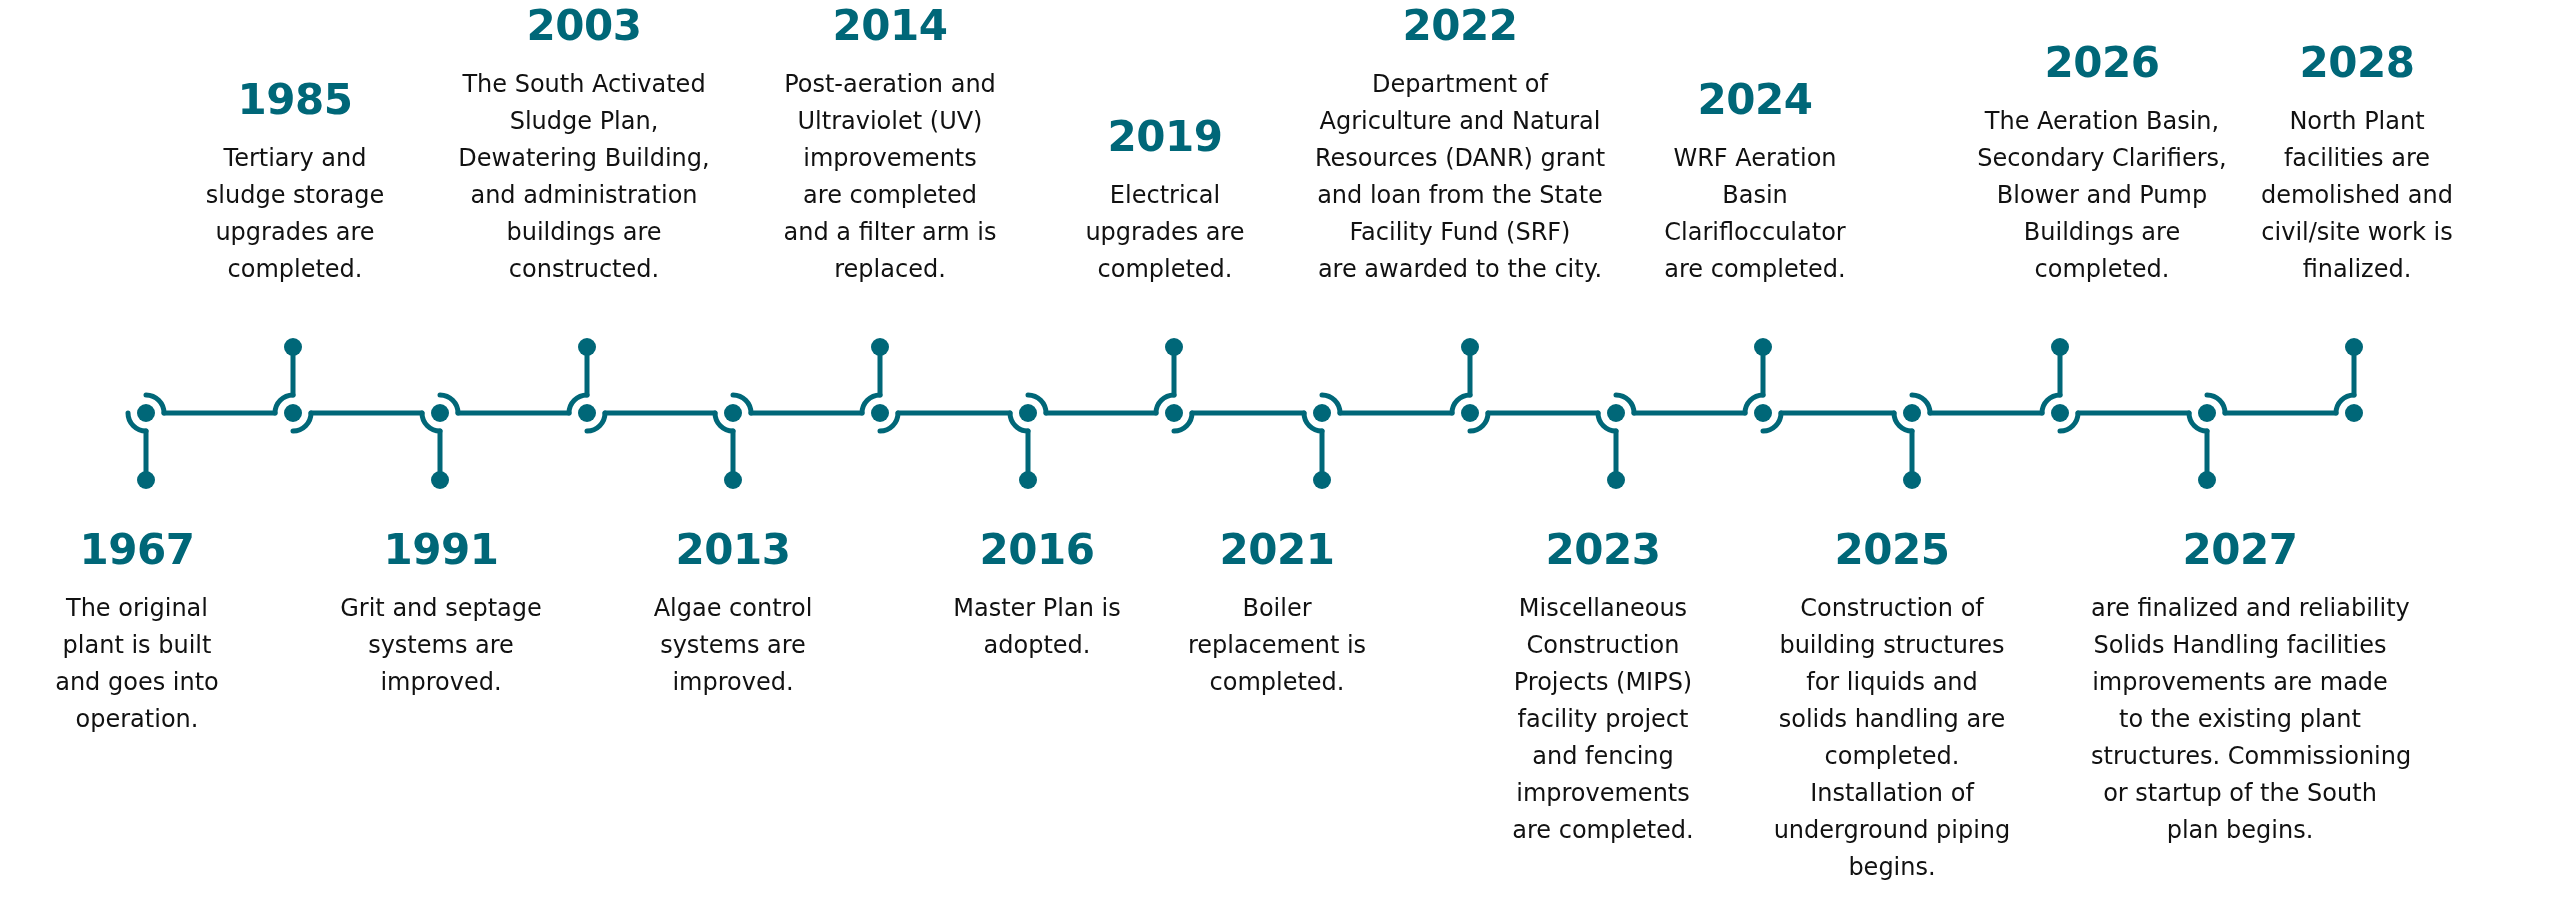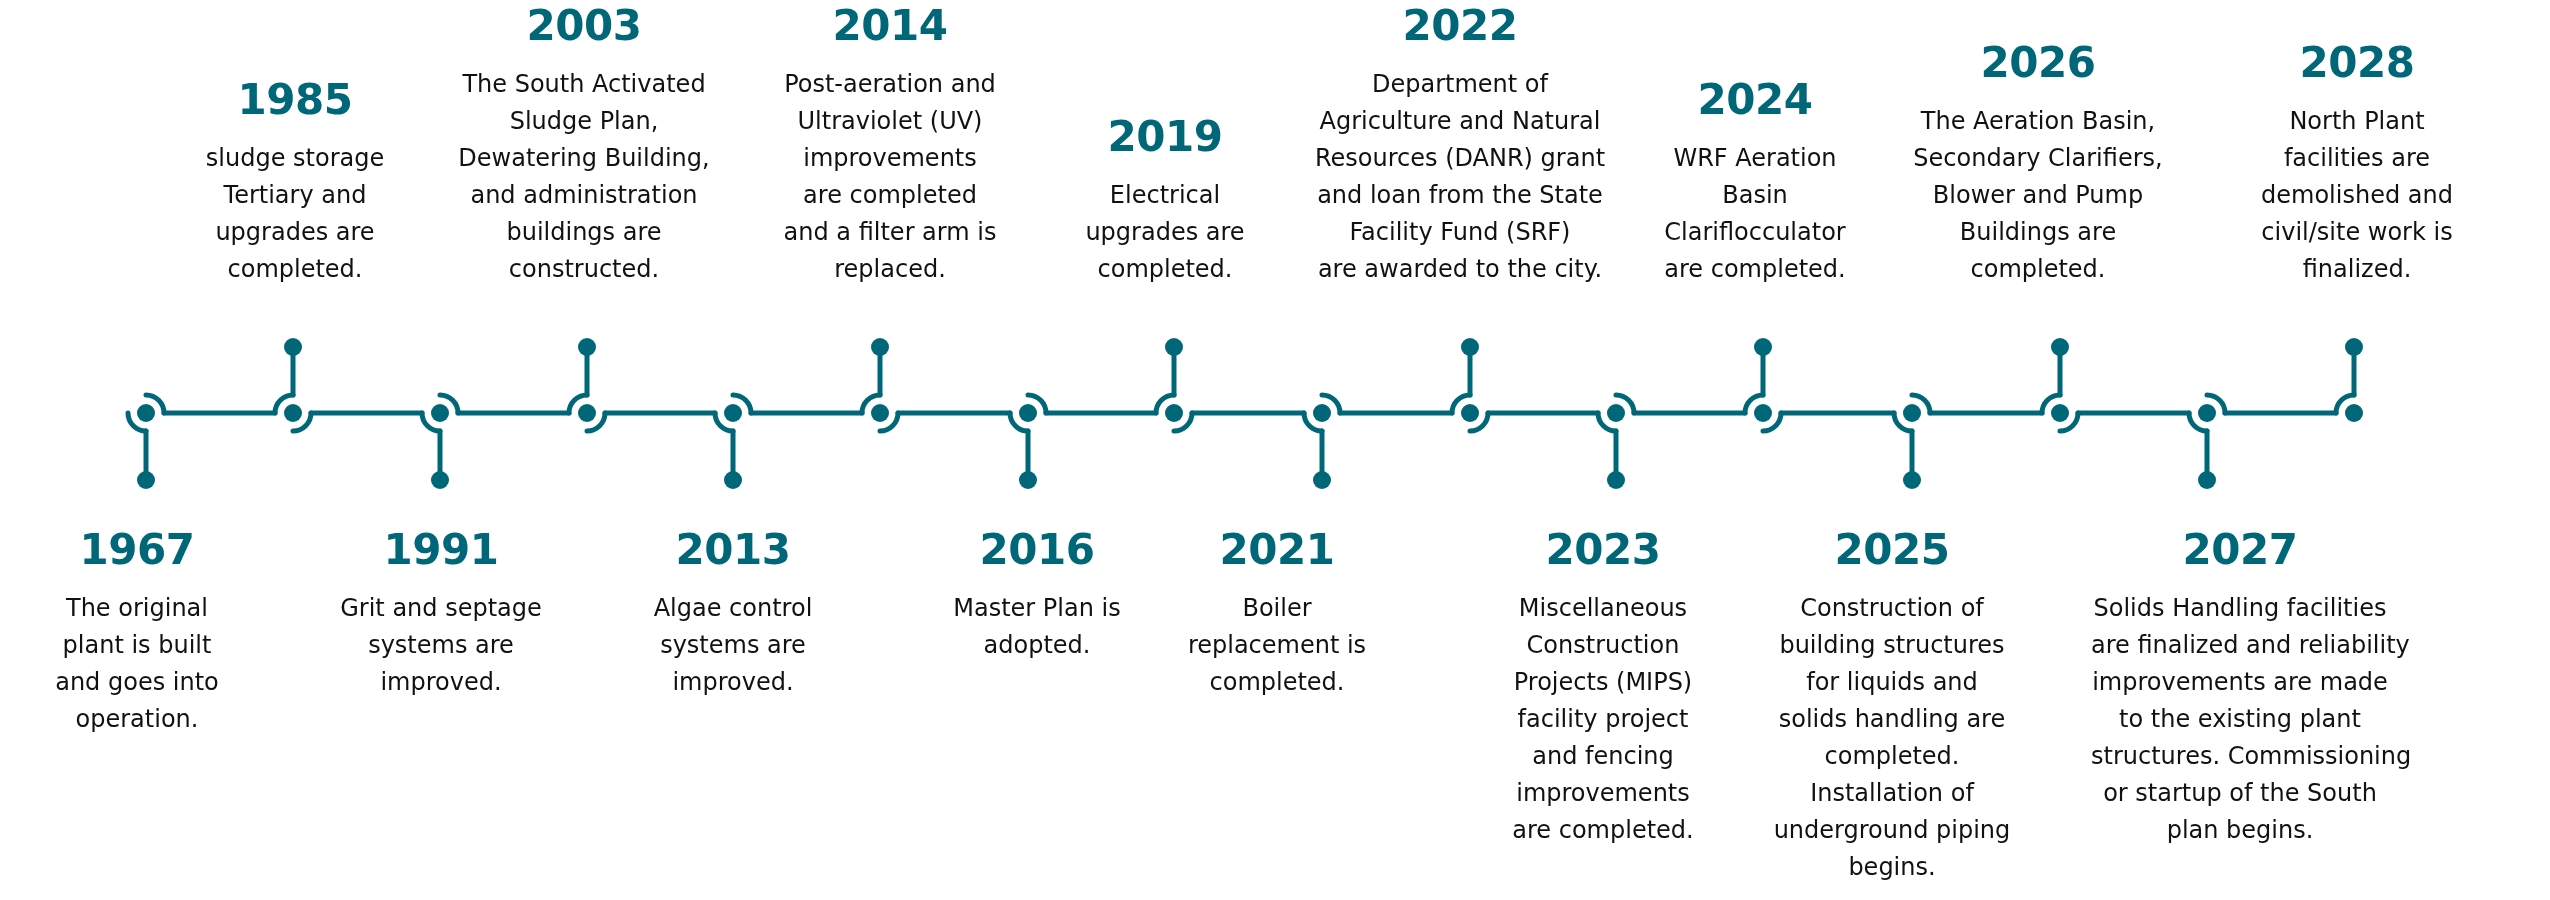--- a/index.html
+++ b/index.html
@@ -120,22 +120,22 @@
     <div class="desc">
         <span>The original</span>
         <span>plant is built</span>
         <span>and goes into</span>
         <span>operation.</span>
       </div>
   </div>
     <div class="event top" style="left: 130px;">
     <div class="year">1985</div>
     <div class="desc">
+        <span>Tertiary and</span>
         <span>sludge storage</span>
-        <span>Tertiary and</span>
         <span>upgrades are</span>
         <span>completed.</span>
       </div>
   </div>
     <div class="event bottom" style="left: 276px;">
     <div class="year">1991</div>
     <div class="desc">
         <span>Grit and septage</span>
         <span>systems are</span>
         <span>improved.</span>
@@ -232,35 +232,35 @@
         <span>Construction of</span>
         <span>building structures</span>
         <span>for liquids and</span>
         <span>solids handling are</span>
         <span>completed.</span>
         <span>Installation of</span>
         <span>underground piping</span>
         <span>begins.</span>
       </div>
   </div>
-    <div class="event top" style="left: 1873px;">
+    <div class="event top" style="left: 1937px;">
     <div class="year">2026</div>
     <div class="desc">
         <span>The Aeration Basin,</span>
         <span>Secondary Clarifiers,</span>
         <span>Blower and Pump</span>
         <span>Buildings are</span>
         <span>completed.</span>
       </div>
   </div>
     <div class="event bottom" style="left: 2075px;">
     <div class="year">2027</div>
     <div class="desc">
+        <span>are finalized and reliability</span>
         <span>Solids Handling facilities</span>
-        <span>are finalized and reliability</span>
         <span>improvements are made</span>
         <span>to the existing plant</span>
         <span>structures. Commissioning</span>
         <span>or startup of the South</span>
         <span>plan begins.</span>
       </div>
   </div>
     <div class="event top" style="left: 2192px;">
     <div class="year">2028</div>
     <div class="desc">

